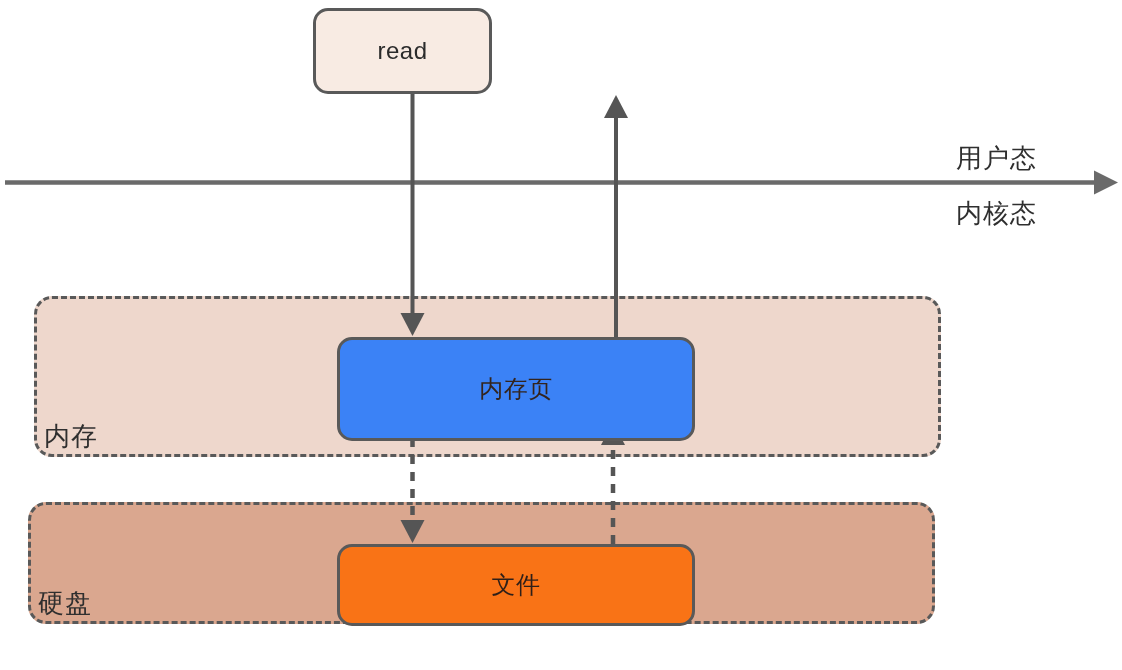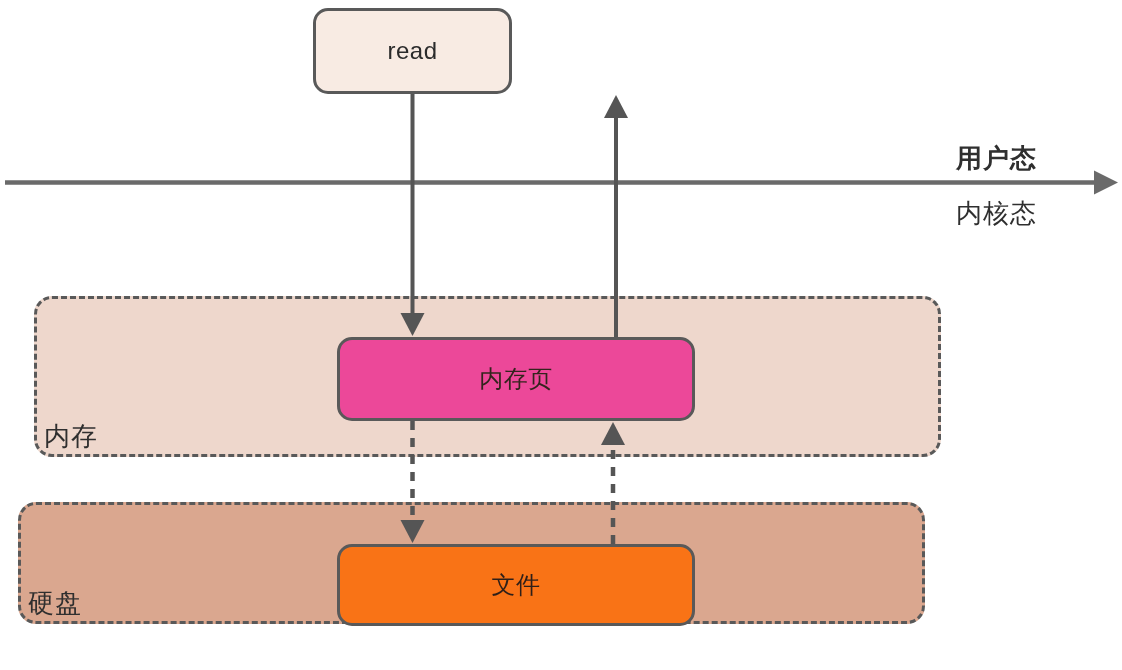--- a/index.html
+++ b/index.html
@@ -30,21 +30,21 @@
     color: #2f2f2f;
     padding-left: 7px;
     letter-spacing: 1px;
   }
   #memory-container {
     left: 34px; top: 296px;
     width: 907px; height: 161px;
     background: #eed7cc;
   }
   #disk-container {
-    left: 18px; top: 502px;
+    left: 28px; top: 502px;
     width: 907px; height: 122px;
     background: #daa78f;
   }
   
   .arrows-layer {
     position: absolute;
     left: 0; top: 0;
     width: 1122px; height: 670px;
     z-index: 2;
     pointer-events: none;
@@ -56,33 +56,33 @@
     border-radius: 15px;
     box-sizing: border-box;
     z-index: 3;
     display: flex;
     align-items: center;
     justify-content: center;
     font-size: 24px;
     color: #2b2b2b;
     letter-spacing: 0.5px;
   }
-  #node-read  { left: 313px; top: 8px;  width: 199px; height: 86px; background: #f8ebe3; }
+  #node-read  { left: 313px; top: 8px;  width: 179px; height: 86px; background: #f8ebe3; }
   #node-write { left: 518px; top: 8px;  width: 196px; height: 86px; background: #def0ec; }
-  #node-memory-page { left: 337px; top: 337px; width: 358px; height: 84px; background: #ec4899; color:#33241d; }
+  #node-memory-page { left: 337px; top: 337px; width: 358px; height: 104px; background: #3b82f6; color:#33241d; }
   #node-file        { left: 337px; top: 544px; width: 358px; height: 82px; background: #f97316; color:#2e1f19; }
   
   .boundary-label {
     position: absolute;
     z-index: 3;
     font-size: 26px;
     color: #2f2f2f;
     letter-spacing: 1px;
   }
-  #label-user-mode   { left: 956px; top: 141px; font-weight: bold; }
+  #label-user-mode   { left: 956px; top: 141px; }
   #label-kernel-mode { left: 956px; top: 196px; }
 </style>
 </head>
 <body>
 
 <div class="canvas">
 
   <div class="container-box" id="memory-container">
     <span class="container-label">内存</span>
   </div>

